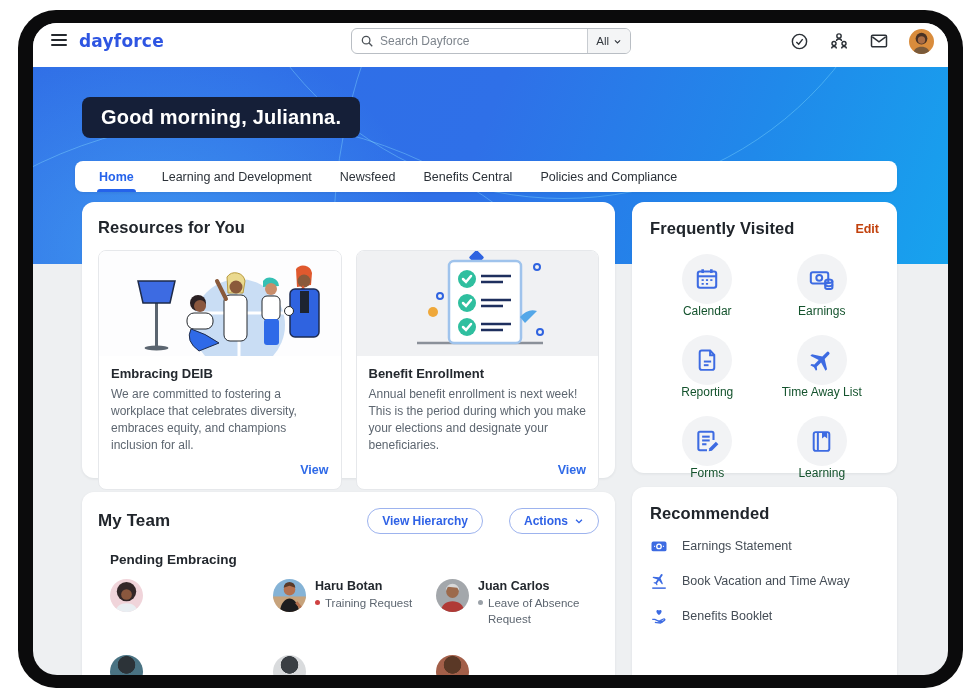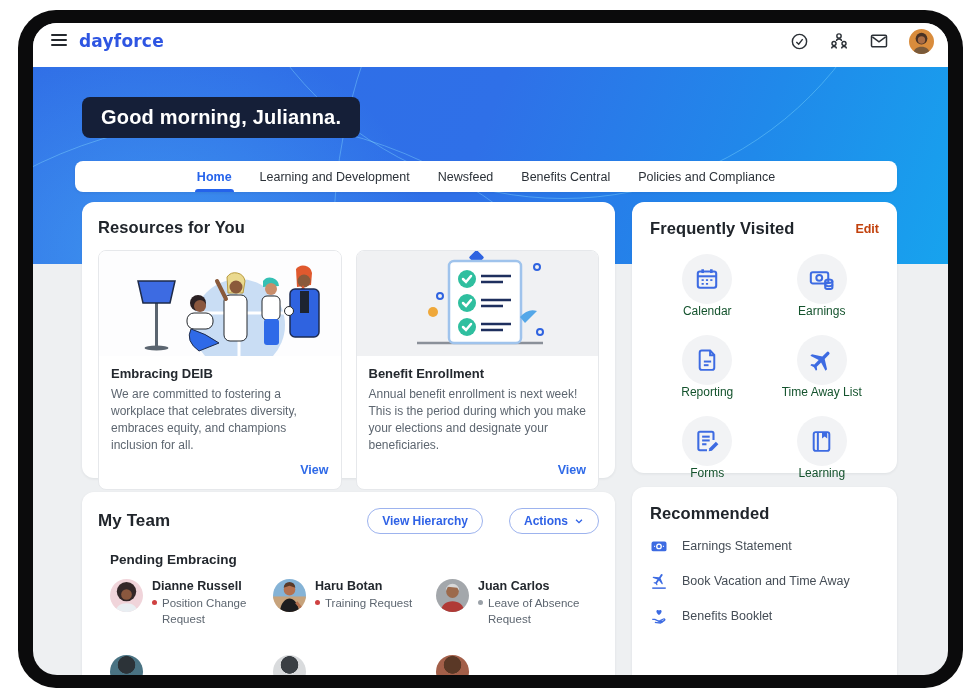--- a/index.html
+++ b/index.html
@@ -37,21 +37,21 @@
   .arc2 { width:700px; height:700px; left:180px; top:-560px; border-color:rgba(140,225,255,.28); }
   .arc3 { width:1100px; height:1100px; left:300px; top:-370px; border-color:rgba(40,80,200,.25); }
   .hero .glow { position:absolute; left:-160px; bottom:-220px; width:560px; height:460px; border-radius:50%;
     background:radial-gradient(closest-side, rgba(90,220,255,.35), rgba(90,220,255,0)); }
   .greeting { position:absolute; left:49px; top:38px; z-index:3; background:#151f38; color:#fff;
     font-size:20px; font-weight:800; padding:9px 19px; border-radius:8px; letter-spacing:.2px; }
 
   
   .tabbar { position:absolute; left:42px; top:138px; width:822px; height:31px; background:#fff;
     border-radius:8px; z-index:4; display:flex; align-items:center; padding:0 10px;
-    box-shadow:0 1px 3px rgba(16,24,40,.08);justify-content:center; }
+    box-shadow:0 1px 3px rgba(16,24,40,.08); }
   .tab { position:relative; height:100%; display:flex; align-items:center; padding:0 14px;
     font-size:12.5px; color:#2b3138; cursor:pointer; white-space:nowrap; }
   .tab.active { color:#2563eb; font-weight:700; }
   .tab.active::after { content:""; position:absolute; left:12px; right:12px; bottom:0; height:3px;
     background:#2563eb; border-radius:3px 3px 0 0; }
 
   
   .card { position:absolute; background:#fff; border-radius:12px; z-index:3;
     box-shadow:0 1px 3px rgba(16,24,40,.07); }
   .card h2 { font-size:16.5px; font-weight:800; color:#20252b; letter-spacing:.1px; }
@@ -106,20 +106,35 @@
 <div class="frame">
 <div class="app">
 
   <header class="topbar">
     <div class="hamburger">
           <span></span>
           <span></span>
           <span></span>
         </div>
     <div class="logo">dayforce</div>
+    <div class="search">
+      <span class="mag">
+        <svg width="14" height="14" viewBox="0 0 24 24" fill="none" stroke="#4a5056" stroke-width="2.2">
+              <circle cx="10.5" cy="10.5" r="6.5"></circle>
+              <line x1="15.5" y1="15.5" x2="21" y2="21"></line>
+            </svg>
+      </span>
+      <input placeholder="Search Dayforce" style="">
+      <div class="search-filter">
+        <span>All</span>
+        <svg width="9" height="9" viewBox="0 0 24 24" fill="none" stroke="#33383e" stroke-width="3">
+              <polyline points="5,9 12,16 19,9"></polyline>
+            </svg>
+      </div>
+    </div>
     <div class="topbar-right">
       <span class="tb-ic">
         <svg width="19" height="19" viewBox="0 0 24 24" fill="none" stroke="#2b3036" stroke-width="1.8">
               <circle cx="12" cy="12" r="9"></circle>
               <polyline points="8,12.5 11,15.5 16,9"></polyline>
             </svg>
       </span>
       <span class="tb-ic">
         <svg width="20" height="20" viewBox="0 0 24 24" fill="none" stroke="#2b3036" stroke-width="1.7">
               <circle cx="12" cy="6" r="2.6"></circle>
@@ -339,27 +354,20 @@
     <div class="req-row">
       <div class="req">
         <span class="req-avatar">
           <svg width="33" height="33" viewBox="0 0 34 34">
                 <rect width="34" height="34" fill="#f0d4da"></rect>
                 <circle cx="17" cy="13" r="10" fill="#332728"></circle>
                 <circle cx="17" cy="16" r="5.5" fill="#8a573e"></circle>
                 <path d="M6 34c0-6 5-9 11-9s11 3 11 9z" fill="#e9eef2"></path>
               </svg>
         </span>
-        <div>
-          <div class="req-name">Dianne Russell</div>
-          <div class="req-line">
-                <span class="dot red"></span>
-                <span>Position Change Request</span>
-              </div>
-        </div>
       </div>
       <div class="req">
         <span class="req-avatar">
           <svg width="33" height="33" viewBox="0 0 34 34">
                 <rect width="34" height="20" fill="#85b3d6"></rect>
                 <rect y="18" width="34" height="16" fill="#c7a37c"></rect>
                 <circle cx="17" cy="11" r="6" fill="#b5714f"></circle>
                 <path d="M11 9a6 6 0 0 1 12 0l-6-2z" fill="#5a3a28"></path>
                 <path d="M7 34c1-10 6-14 10-14s9 4 10 14z" fill="#1c1c1e"></path>
                 <path d="M24 24l5 6" stroke="#b5714f" stroke-width="3"></path>

